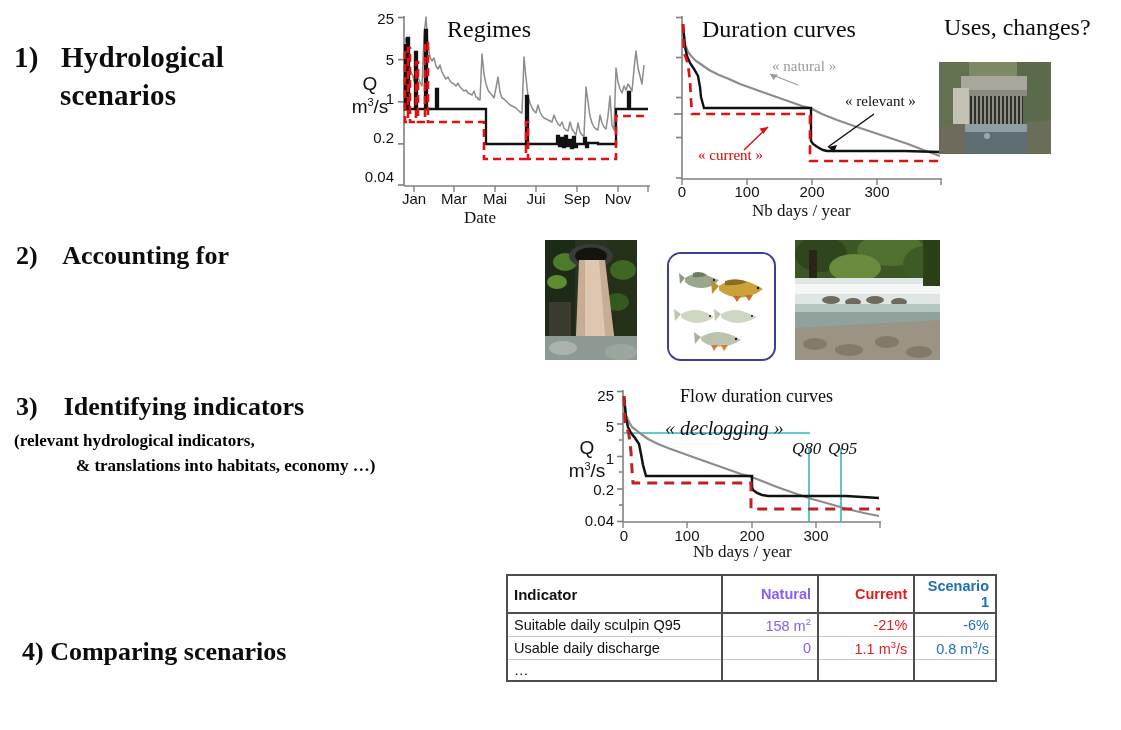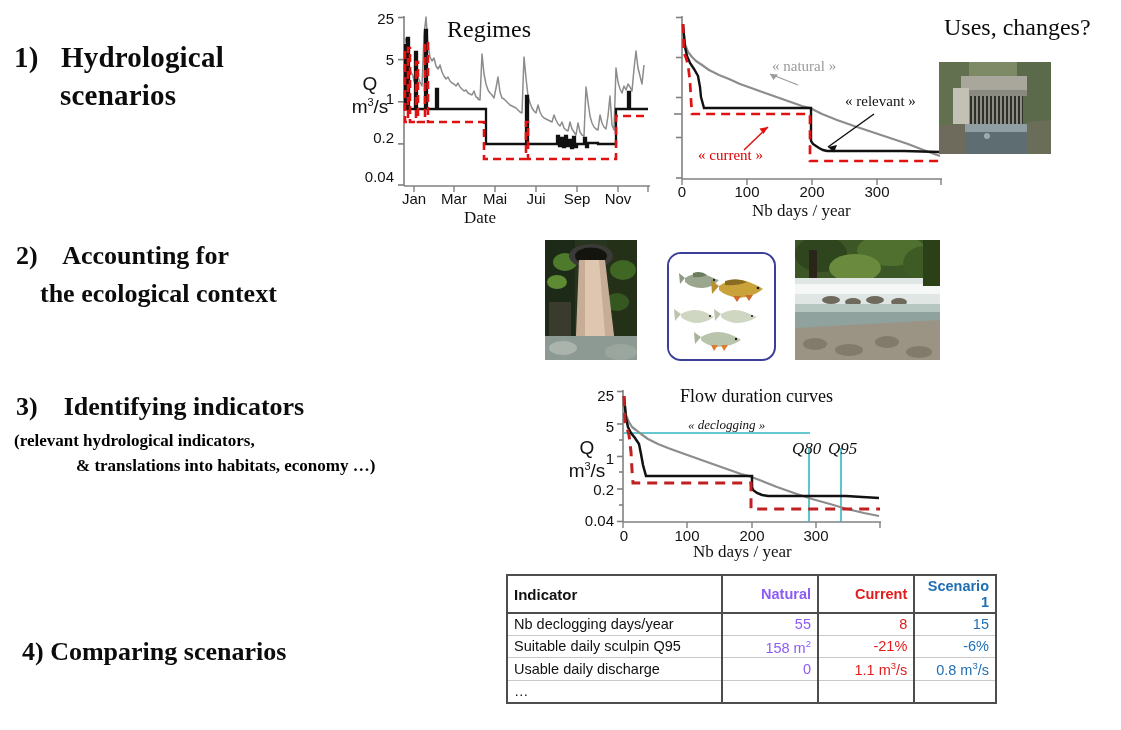--- a/index.html
+++ b/index.html
@@ -132,20 +132,21 @@
   <div class="abs ax-lbl" style="left:86px;top:186px;width:32px;text-align:center;">Mar</div>
   <div class="abs ax-lbl" style="left:127px;top:186px;width:32px;text-align:center;">Mai</div>
   <div class="abs ax-lbl" style="left:169px;top:186px;width:30px;text-align:center;">Jui</div>
   <div class="abs ax-lbl" style="left:209px;top:186px;width:32px;text-align:center;">Sep</div>
   <div class="abs ax-lbl" style="left:250px;top:186px;width:32px;text-align:center;">Nov</div>
   <div class="abs ax-title" style="left:112px;top:204px;">Date</div>
 </div>
 
 <div class="abs" id="chart-duration" style="left:660px;top:4px;width:290px;height:212px;">
 
+  <div class="abs chart-title" style="left:42px;top:12px;">Duration curves</div>
 
   <svg width="290" height="212" style="position:absolute;left:0;top:0;">
 
     <line x1="22" y1="12" x2="22" y2="175" stroke="#808080" stroke-width="1.6"></line>
     <line x1="22" y1="175" x2="282" y2="175" stroke="#808080" stroke-width="1.6"></line>
     <g stroke="#808080" stroke-width="1.6">
       <line x1="16" y1="13.5" x2="22" y2="13.5"></line>
       <line x1="16" y1="53.5" x2="22" y2="53.5"></line>
       <line x1="16" y1="93.5" x2="22" y2="93.5"></line>
       <line x1="16" y1="133.5" x2="22" y2="133.5"></line>
@@ -230,21 +231,20 @@
     <path d="M0 64 L26 62 L26 92 L0 92 Z" fill="#6e6a5c"></path>
     <path d="M88 60 L112 58 L112 92 L88 92 Z" fill="#6a6e58"></path>
     <circle cx="48" cy="74" r="3" fill="#c7d4d8" opacity=".6"></circle>
   </svg>
 </div>
 
 <div class="abs serif-head" id="h2">
   <span>2)</span>
   &nbsp;&nbsp;
   <span>Accounting for</span>
-  <span class="l2">the ecological context</span>
 </div>
 
 <div class="photo" id="photo-pipe">
   <svg width="92" height="120" viewBox="0 0 92 120">
     <rect width="92" height="120" fill="#27341f"></rect>
     <rect x="0" y="0" width="30" height="120" fill="#1e2a18"></rect>
     <rect x="62" y="0" width="30" height="120" fill="#243017"></rect>
     <ellipse cx="20" cy="22" rx="12" ry="9" fill="#4e7a2c"></ellipse>
     <ellipse cx="12" cy="42" rx="10" ry="7" fill="#5d8a33"></ellipse>
     <ellipse cx="78" cy="30" rx="13" ry="10" fill="#3f6623"></ellipse>
@@ -387,21 +387,21 @@
               127,75 141,80 158,86 175,92 183,94 196,99 211,105 228,111
               246,117 264,122 281,127 298,131 313,134"></polyline>
 
     <polyline fill="none" stroke="#111111" stroke-width="2.5" stroke-linejoin="miter" points="58,14 60,36 62,45 65,51 69,56 73,62 75,72 77,83 80,94
               186,94 186,105 187,108 191,111 196,113 202,114
               280,114 313,116"></polyline>
 
     <polyline fill="none" stroke="#c02020" stroke-width="3" stroke-dasharray="10,7" stroke-linejoin="miter" points="58,14 59,40 61,46 63,53 65,70 66,88 67,101 185,101 185,127 314,127"></polyline>
   </svg>
 
-  <div class="abs ann ann-ital" style="left:122px;top:35px;font-size:13px;color:#111;">« declogging »</div>
+  <div class="abs ann ann-ital" style="left:99px;top:35px;font-size:20px;color:#111;">« declogging »</div>
   <div class="abs ann ann-ital" style="left:226px;top:57px;font-size:17px;color:#111;">Q80</div>
   <div class="abs ann ann-ital" style="left:262px;top:57px;font-size:17px;color:#111;">Q95</div>
 
   <div class="abs ax-lbl" style="left:44px;top:145px;width:28px;text-align:center;">0</div>
   <div class="abs ax-lbl" style="left:105px;top:145px;width:32px;text-align:center;">100</div>
   <div class="abs ax-lbl" style="left:170px;top:145px;width:32px;text-align:center;">200</div>
   <div class="abs ax-lbl" style="left:234px;top:145px;width:32px;text-align:center;">300</div>
   <div class="abs ax-title" style="left:127px;top:160px;">Nb days / year</div>
 </div>
 
@@ -413,26 +413,20 @@
 <table id="tbl">
   <thead>
     <tr>
       <th class="c-ind vleftall">Indicator</th>
       <th class="c-nat vline">Natural</th>
       <th class="c-cur vline">Current</th>
       <th class="c-sc1 vline vright">Scenario 1</th>
     </tr>
   </thead>
   <tbody>
-    <tr>
-      <td class="c-ind vleftall">Nb declogging days/year</td>
-      <td class="c-nat vline">55</td>
-      <td class="c-cur vline">8</td>
-      <td class="c-sc1 vline vright">15</td>
-    </tr>
     <tr>
       <td class="c-ind vleftall">Suitable daily sculpin Q95</td>
       <td class="c-nat vline"><span>158 m</span><sup>2</sup></td>
       <td class="c-cur vline">-21%</td>
       <td class="c-sc1 vline vright">-6%</td>
     </tr>
     <tr>
       <td class="c-ind vleftall">Usable daily discharge</td>
       <td class="c-nat vline">0</td>
       <td class="c-cur vline"><span>1.1 m</span><sup>3</sup><span>/s</span></td>

